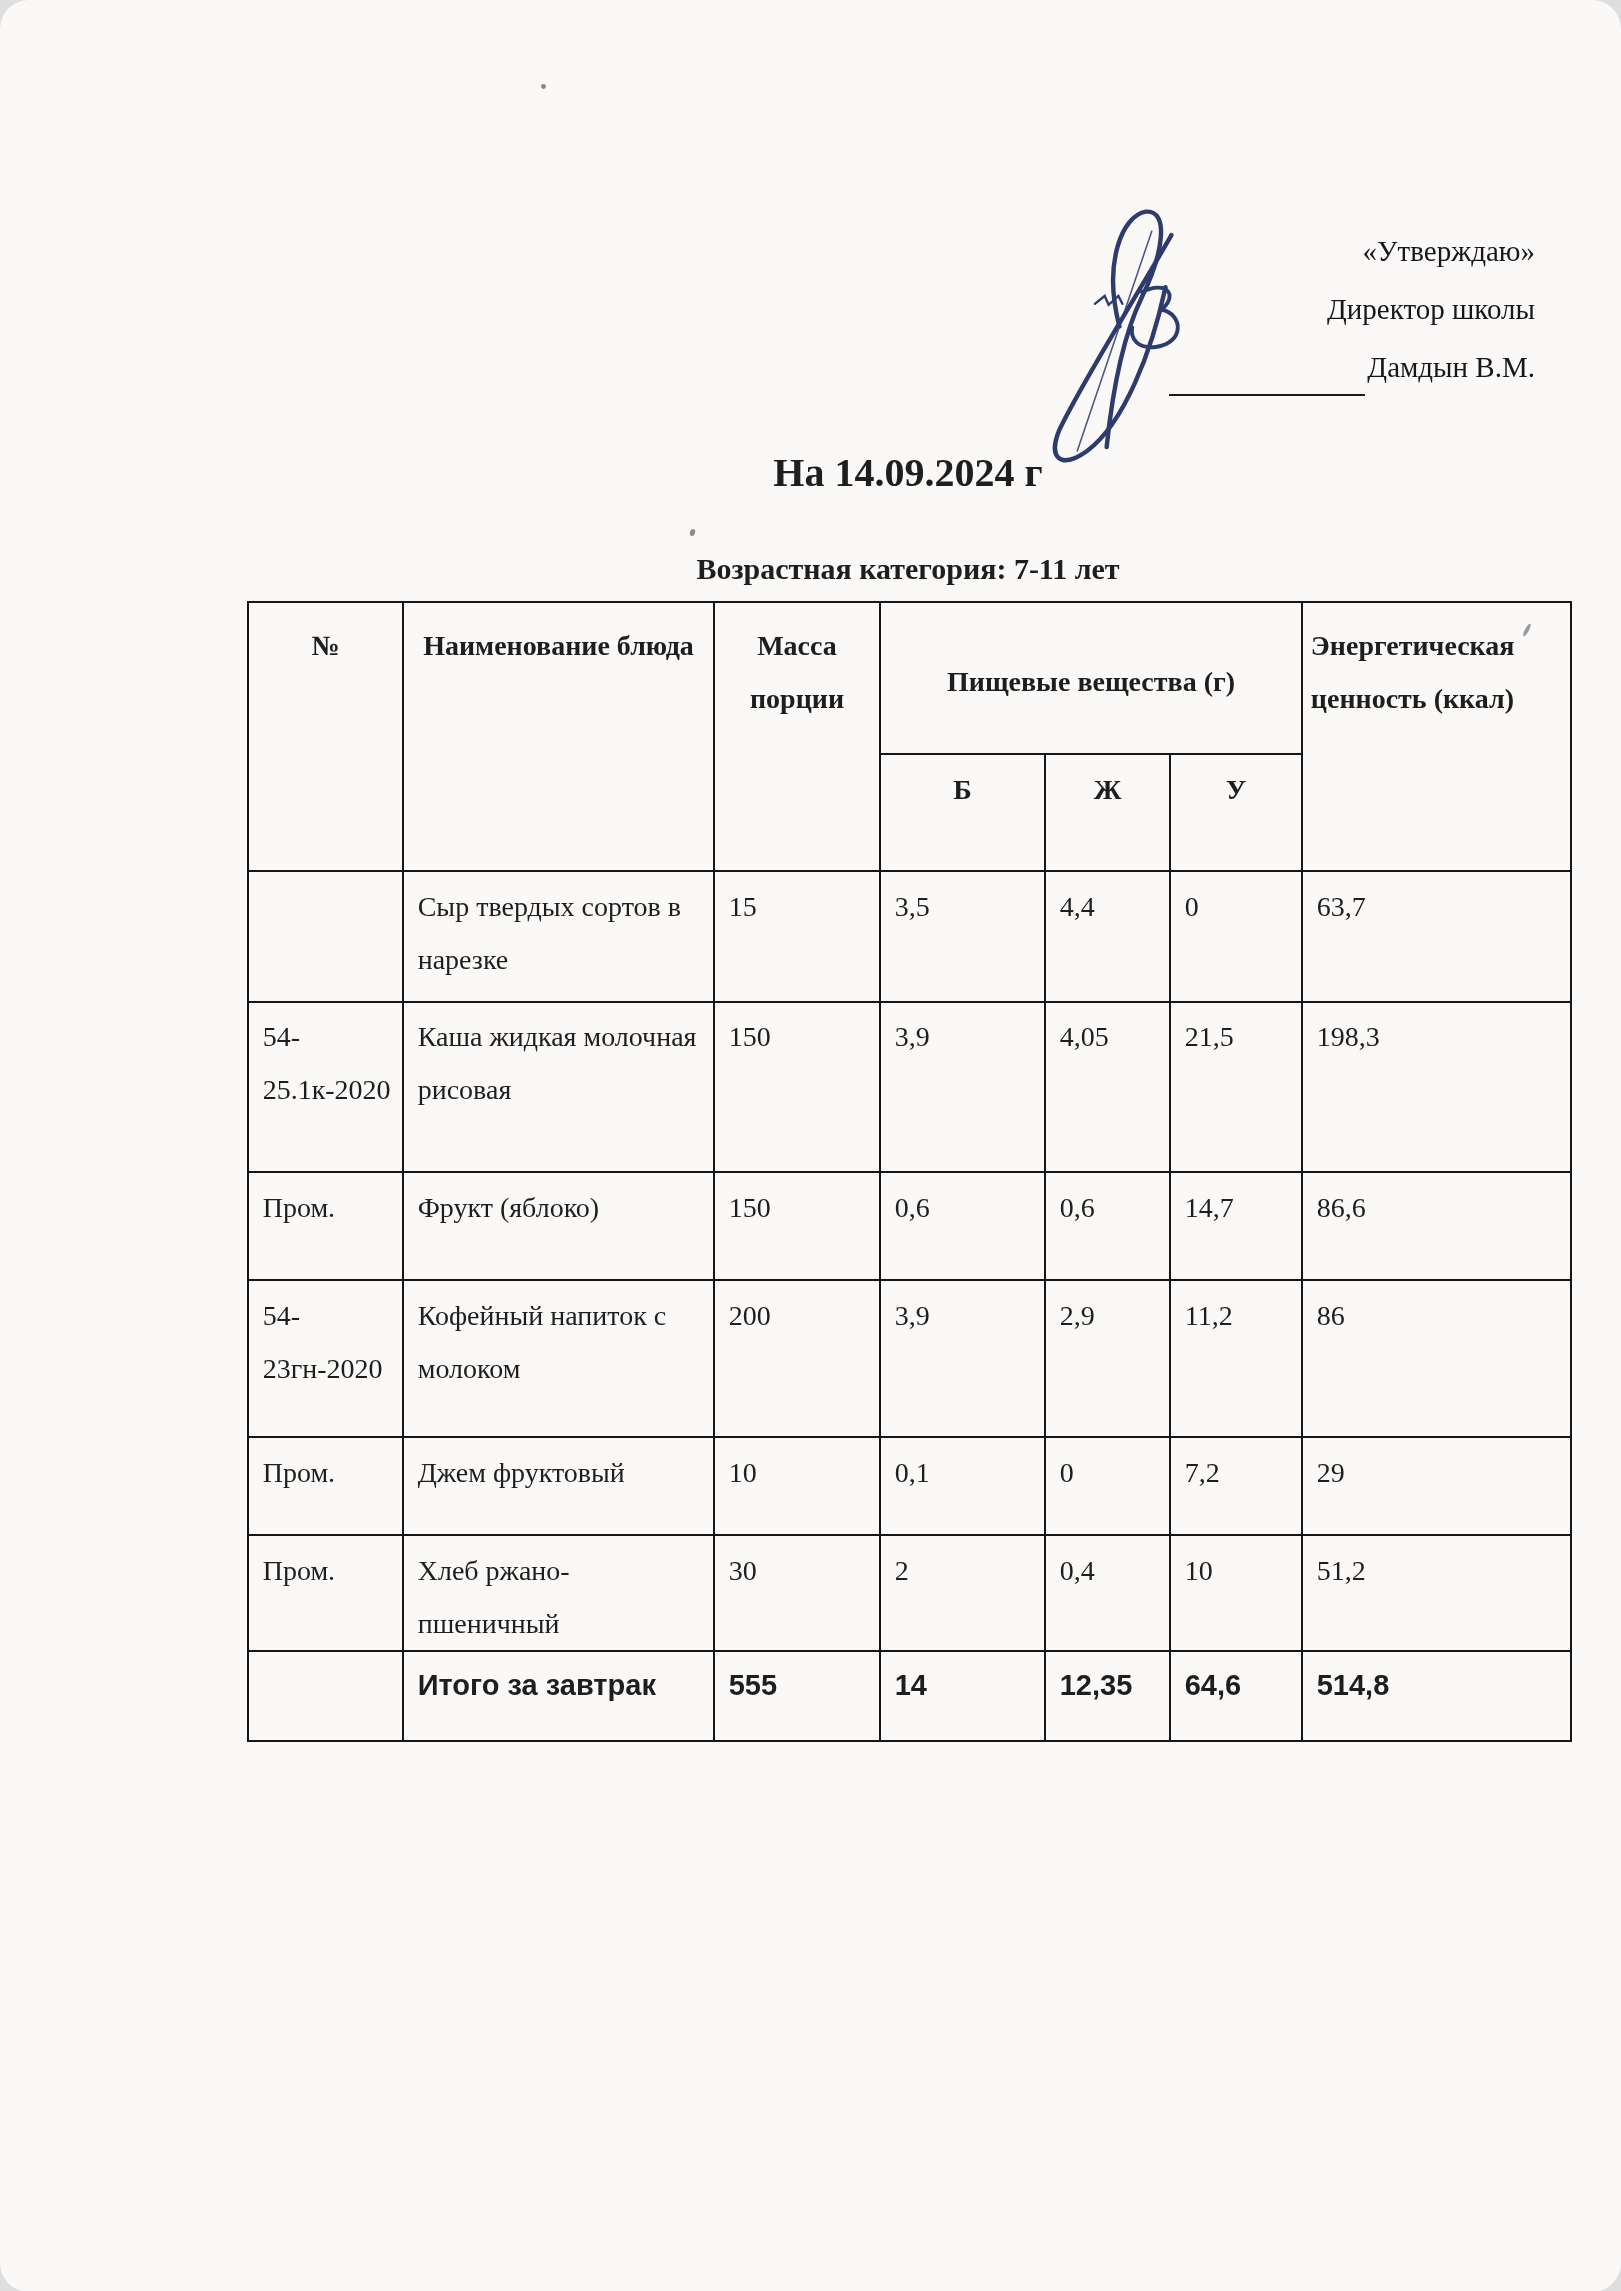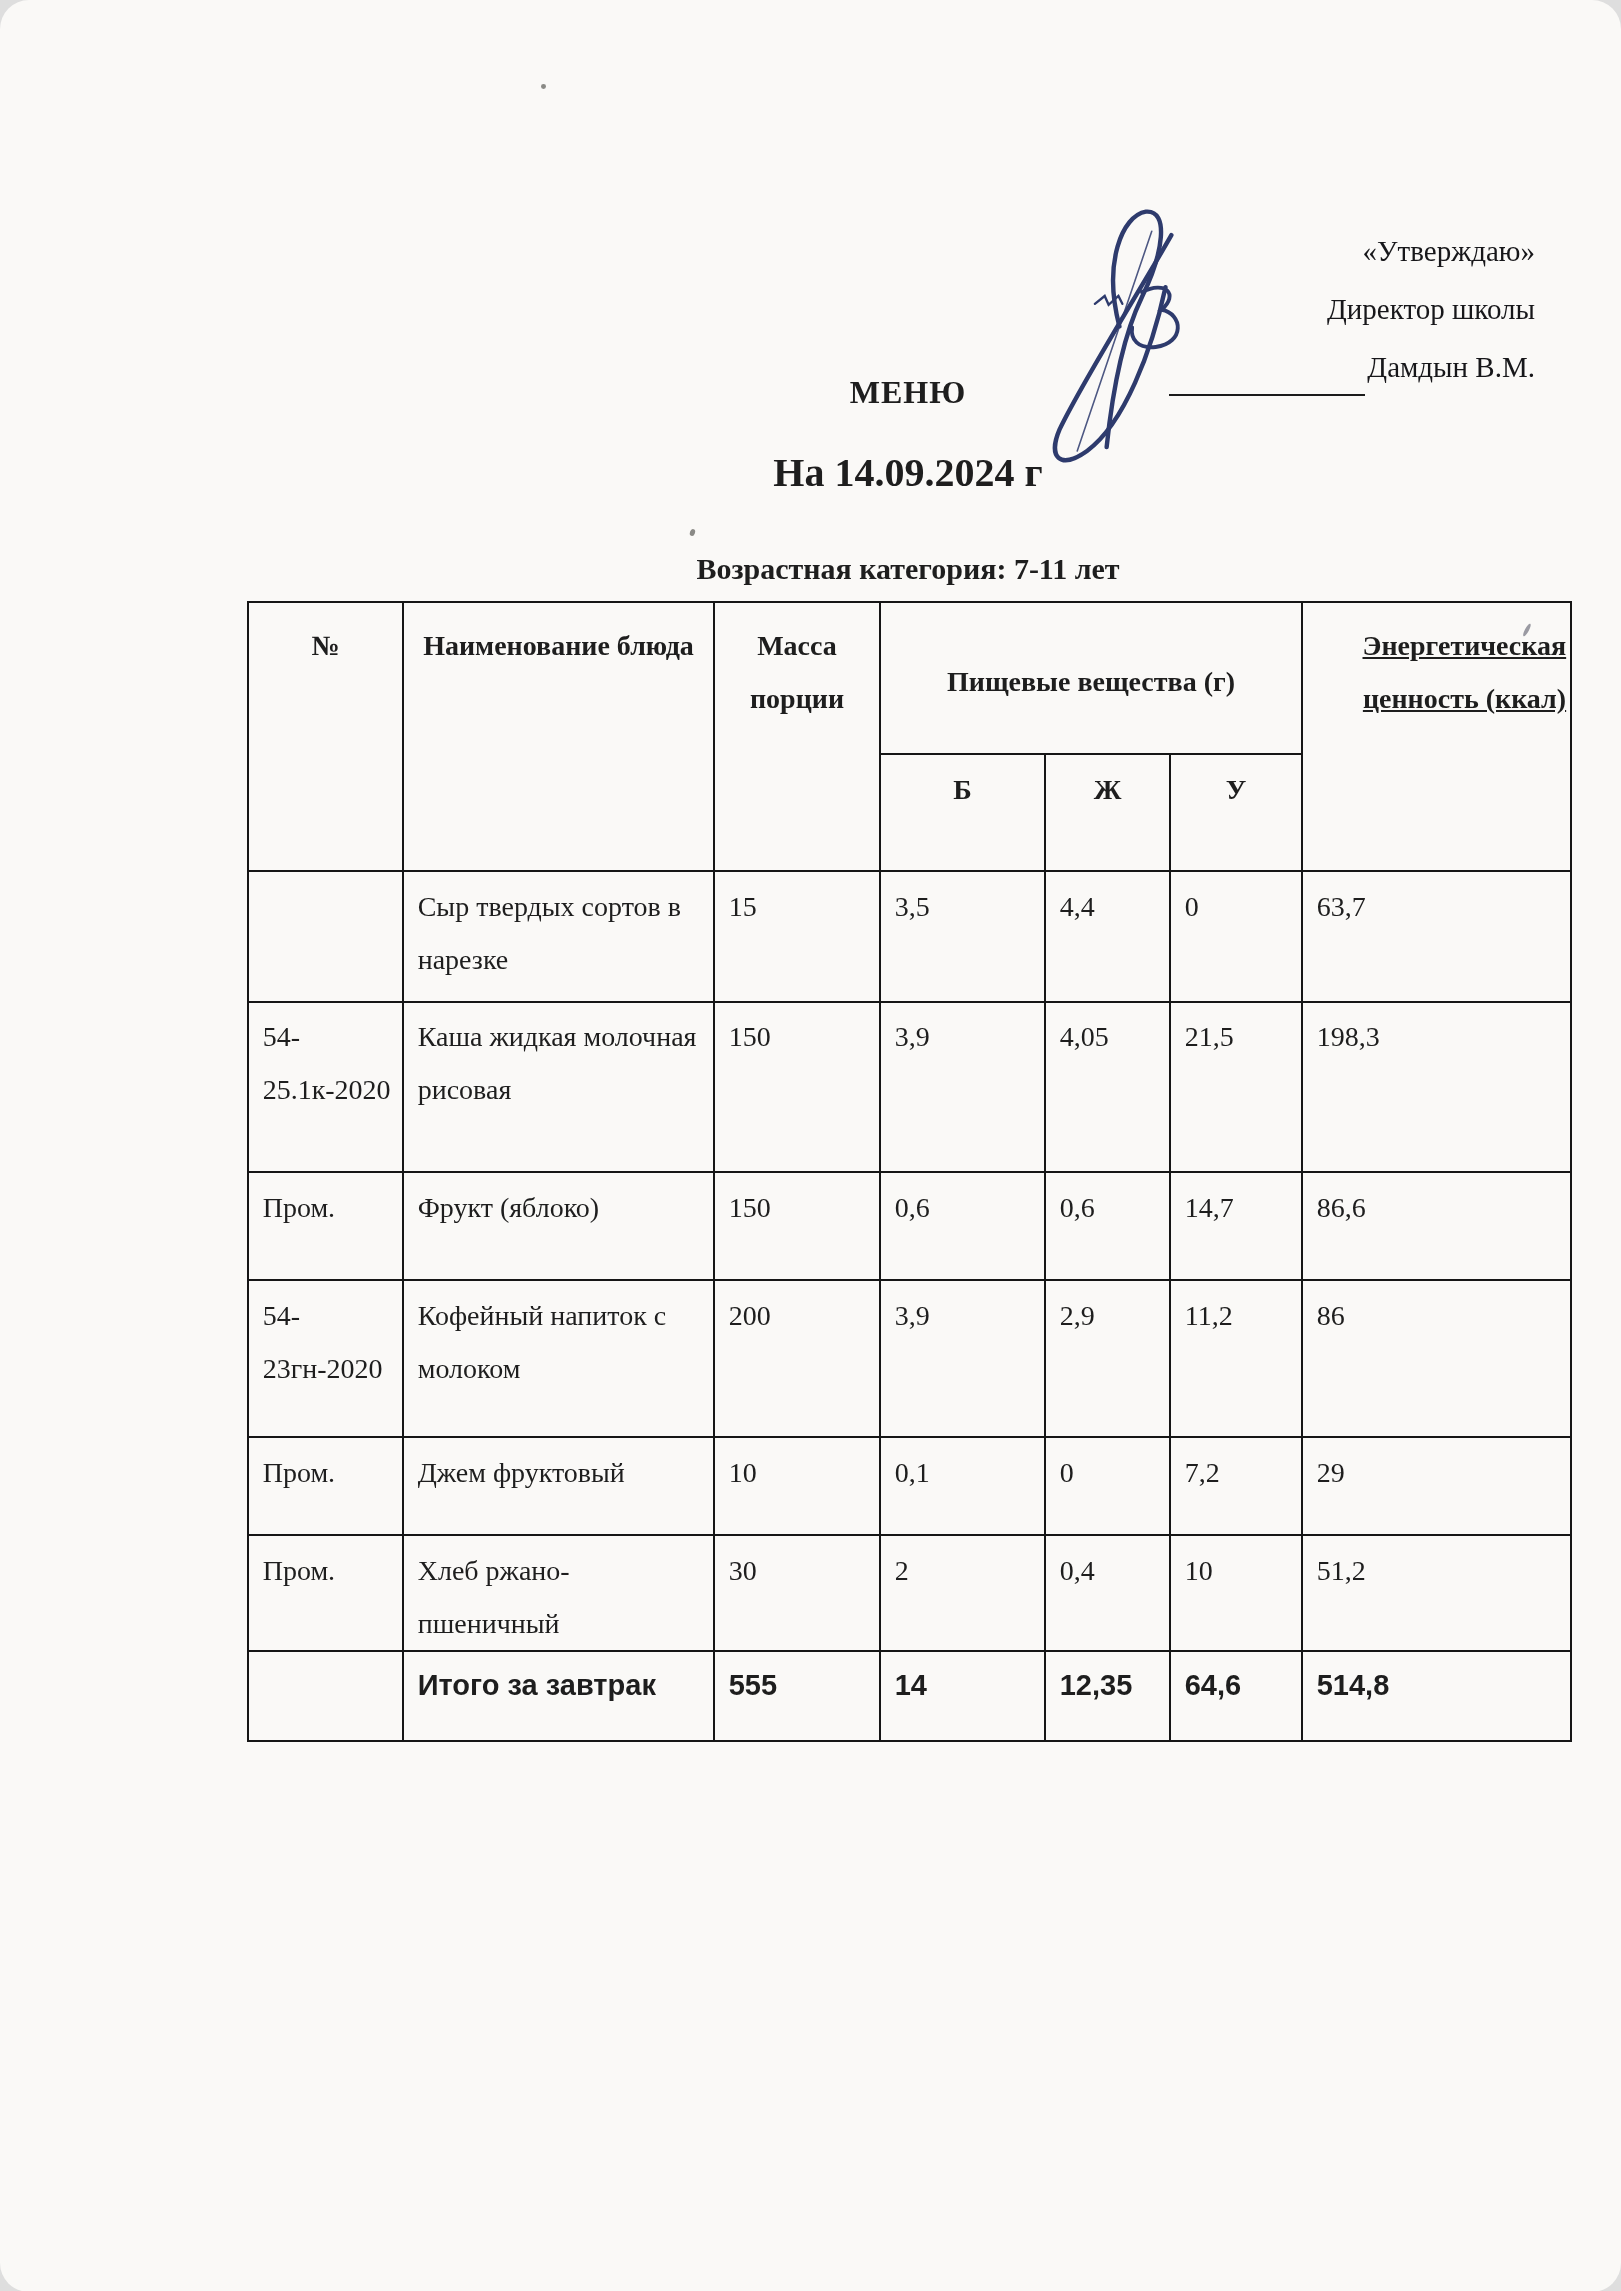--- a/index.html
+++ b/index.html
@@ -43,21 +43,21 @@
     overflow:hidden;
   }
   table.menu{border:2.9px solid #111;}
   table.menu thead th{
     font-weight:bold; vertical-align:top; text-align:center;
     padding-top:15.7px;
   }
   table.menu thead tr.h1 th{height:141px;}
   table.menu thead tr.h2 th{height:106px; padding-top:7.8px;}
   table.menu th.nutr{vertical-align:middle; padding-top:8px;}
-  table.menu th.energy{text-align:right; padding:15.7px 3.9px 0 7.8px;text-decoration:underline;}
+  table.menu th.energy{text-align:left; padding:15.7px 3.9px 0 7.8px;}
   table.menu tbody td{
     vertical-align:top; text-align:left;
     padding:7.8px 5.9px 0 13.7px;
     margin-top:48px;
   }
   tbody.rows tr:nth-of-type(1) td{height:121px;}
   tbody.rows tr:nth-of-type(2) td{height:161px;}
   tbody.rows tr:nth-of-type(3) td{height:98px;}
   tbody.rows tr:nth-of-type(4) td{height:147px;}
   tbody.rows tr:nth-of-type(5) td{height:88px;}
@@ -91,21 +91,20 @@
   <svg class="signature" viewBox="0 0 270 310" fill="none" xmlns="http://www.w3.org/2000/svg">
     <g stroke="#2e3b6d" stroke-linecap="round" fill="none">
       <path d="M 193,42 C 163,95 103,190 79,240 C 67,268 79,282 107,262 C 145,234 173,160 187,95" stroke-width="4.5"></path>
       <path d="M 140,135 C 123,70 143,22 167,18 C 191,16 185,60 163,105 C 145,142 133,200 127,258" stroke-width="4.5"></path>
       <path d="M 163,100 C 187,88 201,102 183,118 C 205,122 207,152 177,156 C 159,158 151,148 153,136" stroke-width="4"></path>
       <path d="M 173,38 C 145,120 115,210 97,262" stroke-width="1.6" opacity="0.85"></path>
       <path d="M 115,112 l 10,-8 l 4,9 l 10,-9 l 4,8" stroke-width="2.4"></path>
     </g>
   </svg>
 
-  <div class="headings h-menu">МЕНЮ</div>
   <div class="headings h-date">На 14.09.2024 г</div>
   <div class="headings h-age">Возрастная категория: 7-11 лет</div>
 
   <table class="menu">
     <colgroup>
       <col style="width:155px">
       <col style="width:311px">
       <col style="width:166px">
       <col style="width:165px">
       <col style="width:125px">

